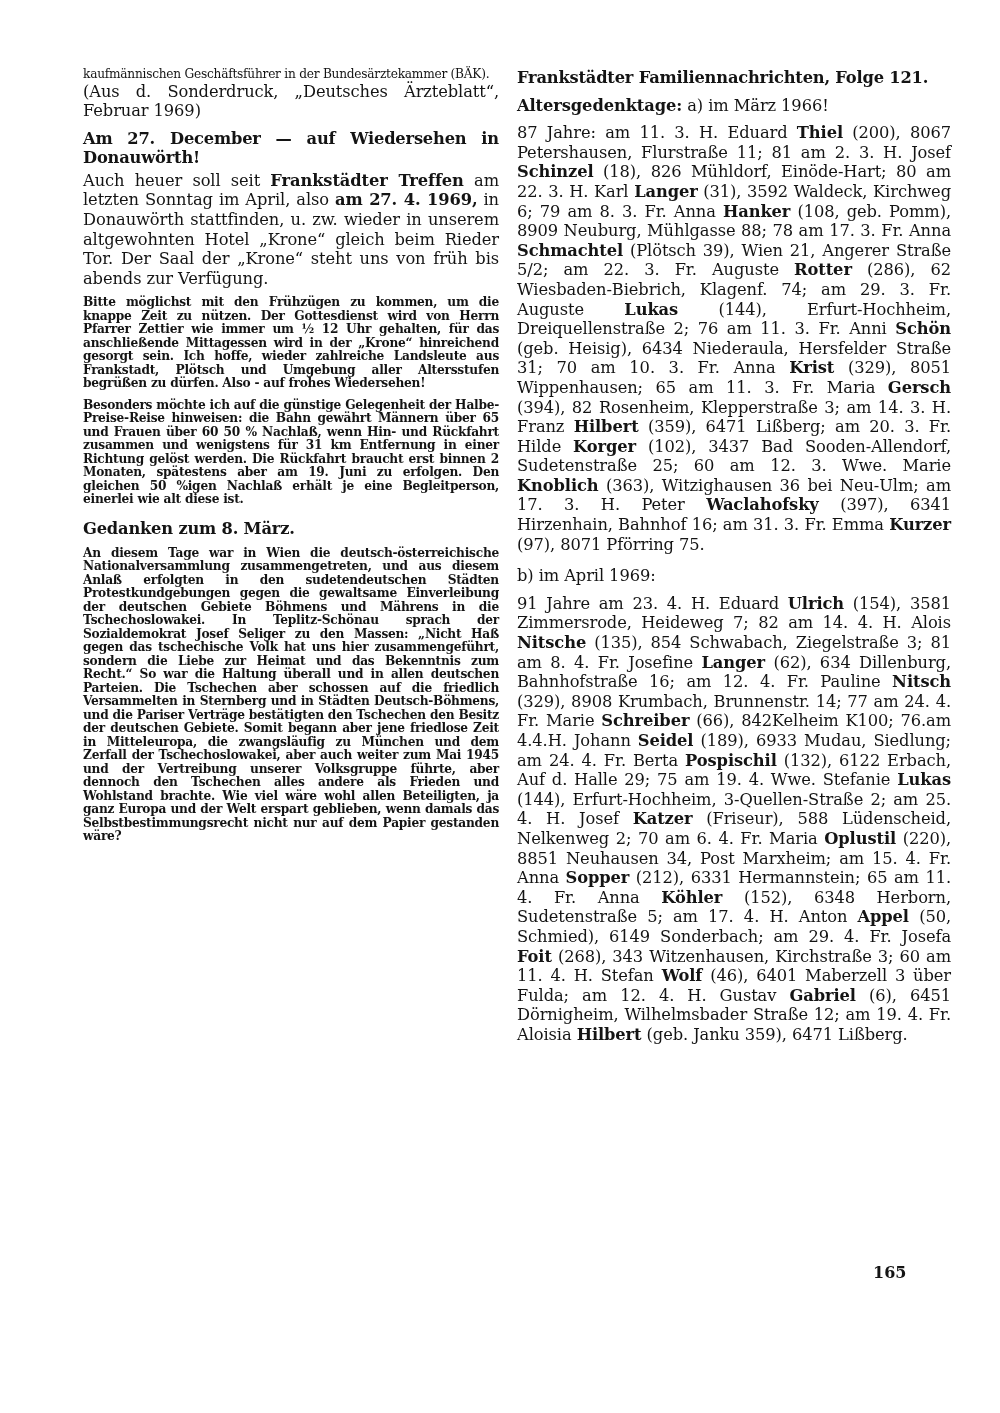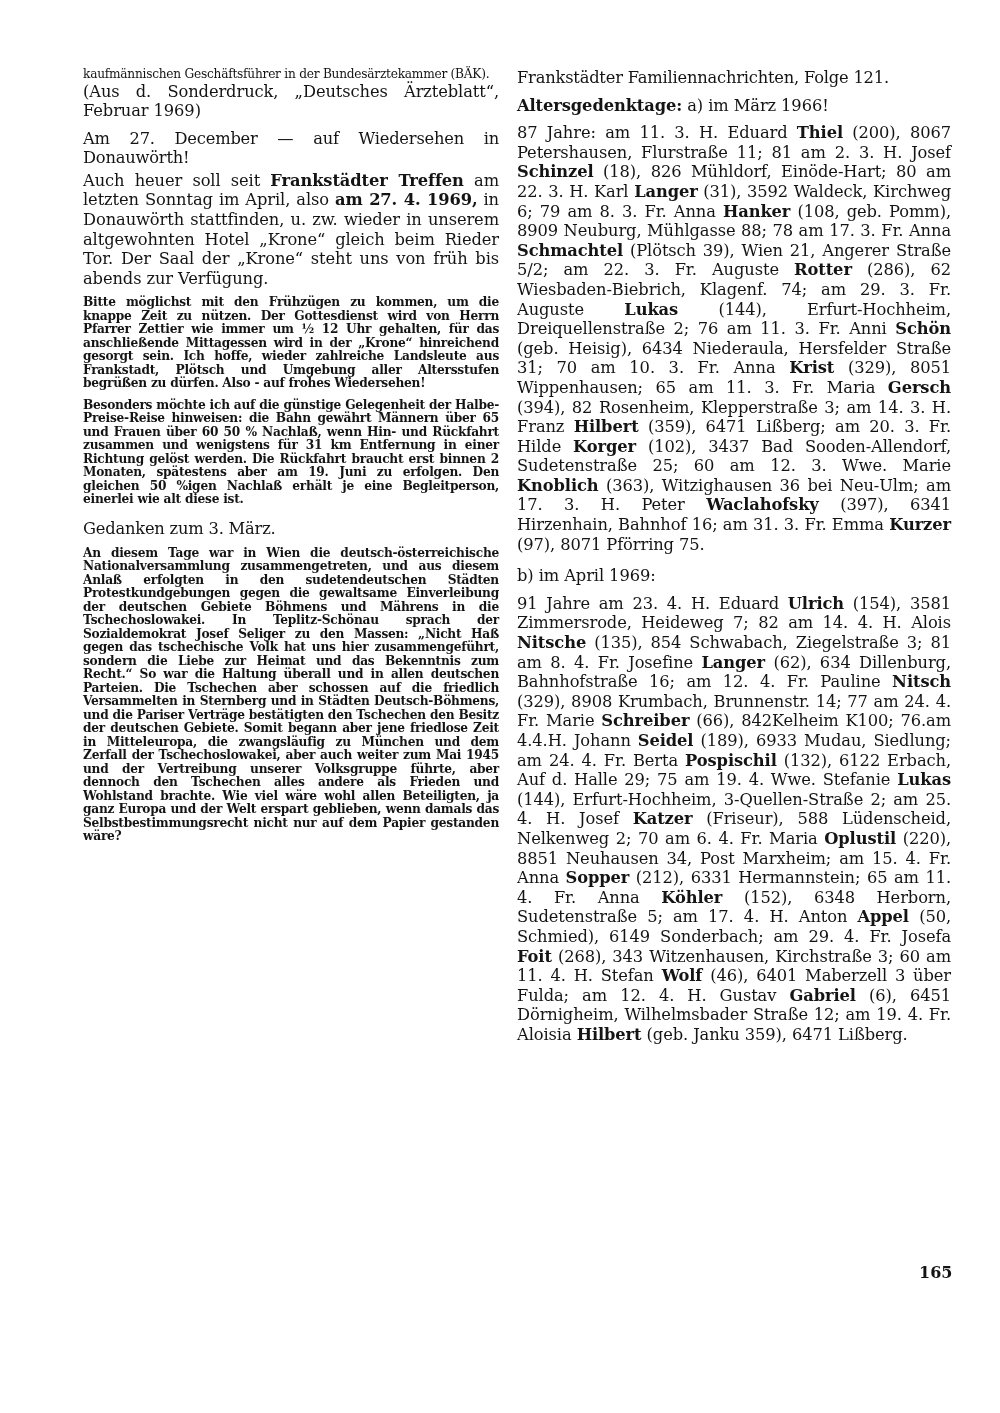--- a/index.html
+++ b/index.html
@@ -4,38 +4,38 @@
   <style>
     html, body { margin: 0; padding: 0; background: #ffffff; }
     body { width: 1000px; height: 1413px; position: relative; overflow: hidden; color: #141414; }
     .col { position: absolute; top: 68px; }
     .col-left { left: 83px; width: 416px; }
     .col-right { left: 517px; width: 434px; }
     p { margin: 0; text-align: justify; text-align-last: left; }
     .small { font-family: "DejaVu Serif", serif; font-size: 12.2px; line-height: 13.5px; letter-spacing: -0.25px; font-weight: 600; }
     .small-light { font-family: "DejaVu Serif", serif; font-size: 12.2px; line-height: 13.5px; letter-spacing: -0.25px; }
     .large { font-family: "DejaVu Serif", serif; font-size: 16.3px; line-height: 19.6px; letter-spacing: -0.1px; }
-    .bold-large { font-family: "DejaVu Serif", serif; font-size: 16.3px; line-height: 19.6px; font-weight: normal; letter-spacing: -0.2px; }
+    .bold-large { font-family: "DejaVu Serif", serif; font-size: 16.3px; line-height: 19.6px; font-weight: bold; letter-spacing: -0.2px; }
     b { font-weight: bold; }
     .gap-s { margin-top: 3px; }
     .gap-m { margin-top: 8px; }
     .gap-l { margin-top: 12px; }
-    .page-number { position: absolute; left: 919px; top: 1263px; font-family: "DejaVu Serif", serif; font-size: 16px; font-weight: bold; }
+    .page-number { position: absolute; left: 873px; top: 1263px; font-family: "DejaVu Serif", serif; font-size: 16px; font-weight: bold; }
   </style>
 </head>
 <body>
 
 <div class="col col-left">
   <p class="small-light">kaufmännischen Geschäftsführer in der Bundesärztekammer (BÄK).</p>
   <p class="large">(Aus d. Sonderdruck, „Deutsches Ärzteblatt“, Februar 1969)</p>
   <p class="bold-large gap-m">Am 27. December — auf Wiedersehen in Donauwörth!</p>
   <p class="large gap-s"><span>Auch heuer soll seit </span><b>Frankstädter Treffen</b><span> am letzten Sonntag im April, also </span><b>am 27. 4. 1969,</b><span> in Donauwörth stattfinden, u. zw. wieder in unserem altgewohnten Hotel „Krone“ gleich beim Rieder Tor. Der Saal der „Krone“ steht uns von früh bis abends zur Verfügung.</span></p>
   <p class="small gap-m">Bitte möglichst mit den Frühzügen zu kommen, um die knappe Zeit zu nützen. Der Gottesdienst wird von Herrn Pfarrer Zettier wie immer um ½ 12 Uhr gehalten, für das anschließende Mittagessen wird in der „Krone“ hinreichend gesorgt sein. Ich hoffe, wieder zahlreiche Landsleute aus Frankstadt, Plötsch und Umgebung aller Altersstufen begrüßen zu dürfen. Also - auf frohes Wiedersehen!</p>
   <p class="small gap-m">Besonders möchte ich auf die günstige Gelegenheit der Halbe-Preise-Reise hinweisen: die Bahn gewährt Männern über 65 und Frauen über 60 50 % Nachlaß, wenn Hin- und Rückfahrt zusammen und wenigstens für 31 km Entfernung in einer Richtung gelöst werden. Die Rückfahrt braucht erst binnen 2 Monaten, spätestens aber am 19. Juni zu erfolgen. Den gleichen 50 %igen Nachlaß erhält je eine Begleitperson, einerlei wie alt diese ist.</p>
-  <p class="bold-large gap-l">Gedanken zum 3. März.</p>
+  <p class="bold-large gap-l">Gedanken zum 8. März.</p>
   <p class="small gap-m"><span>An diesem Tage war in Wien die deutsch-österreichische Nationalversammlung zusammengetreten, und aus diesem Anlaß erfolgten in den sudetendeutschen Städten Protestkundgebungen gegen die gewaltsame Einverleibung der deutschen Gebiete Böhmens und Mährens in die Tschechoslowakei. In Teplitz-Schönau sprach der Sozialdemokrat Josef Seliger zu den Massen: „Nicht Haß gegen das tschechische Volk hat uns hier zusammengeführt, sondern die Liebe zur Heimat und das Bekenntnis zum Recht.“ So war die Haltung überall und in </span><b>allen</b><span> deutschen Parteien. Die Tschechen aber schossen auf die friedlich Versammelten in Sternberg und in Städten Deutsch-Böhmens, und die Pariser Verträge bestätigten den Tschechen den Besitz der deutschen Gebiete. Somit begann aber jene friedlose Zeit in Mitteleuropa, die zwangsläufig zu München und dem Zerfall der Tschechoslowakei, aber auch weiter zum Mai 1945 und der Vertreibung unserer Volksgruppe führte, aber dennoch den Tschechen alles andere als Frieden und Wohlstand brachte. Wie viel wäre wohl allen Beteiligten, ja ganz Europa und der Welt erspart geblieben, wenn damals das Selbstbestimmungsrecht nicht nur auf dem Papier gestanden wäre?</span></p>
 </div>
 
 <div class="col col-right">
   <p class="bold-large">Frankstädter Familiennachrichten, Folge 121.</p>
   <p class="large gap-m"><b>Altersgedenktage:</b><span> a) im März 1966!</span></p>
   <p class="large gap-m" id="march-entries"><span><span>87 Jahre: am 11. 3. H. Eduard </span><b>Thiel</b><span> (200), 8067 Petershausen, Flurstraße 11; 81 am 2. 3. H. Josef </span></span><span><b>Schinzel</b><span> (18), 826 Mühldorf, Einöde-Hart; 80 am 22. 3. H. Karl </span></span><span><b>Langer</b><span> (31), 3592 Waldeck, Kirchweg 6; 79 am 8. 3. Fr. Anna </span></span><span><b>Hanker</b><span> (108, geb. Pomm), 8909 Neuburg, Mühlgasse 88; 78 am 17. 3. Fr. Anna </span></span><span><b>Schmachtel</b><span> (Plötsch 39), Wien 21, Angerer Straße 5/2; am 22. 3. Fr. Auguste </span></span><span><b>Rotter</b><span> (286), 62 Wiesbaden-Biebrich, Klagenf. 74; am 29. 3. Fr. Auguste </span></span><span><b>Lukas</b><span> (144), Erfurt-Hochheim, Dreiquellenstraße 2; 76 am 11. 3. Fr. Anni </span></span><span><b>Schön</b><span> (geb. Heisig), 6434 Niederaula, Hersfelder Straße 31; 70 am 10. 3. Fr. Anna </span></span><span><b>Krist</b><span> (329), 8051 Wippenhausen; 65 am 11. 3. Fr. Maria </span></span><span><b>Gersch</b><span> (394), 82 Rosenheim, Klepperstraße 3; am 14. 3. H. Franz </span></span><span><b>Hilbert</b><span> (359), 6471 Lißberg; am 20. 3. Fr. Hilde </span></span><span><b>Korger</b><span> (102), 3437 Bad Sooden-Allendorf, Sudetenstraße 25; 60 am 12. 3. Wwe. Marie </span></span><span><b>Knoblich</b><span> (363), Witzighausen 36 bei Neu-Ulm; am 17. 3. H. Peter </span></span><span><b>Waclahofsky</b><span> (397), 6341 Hirzenhain, Bahnhof 16; am 31. 3. Fr. Emma </span></span><span><b>Kurzer</b><span> (97), 8071 Pförring 75.</span></span></p>
   <p class="large gap-l">b) im April 1969:</p>
   <p class="large gap-m" id="april-entries"><span><span>91 Jahre am 23. 4. H. Eduard </span><b>Ulrich</b><span> (154), 3581 Zimmersrode, Heideweg 7; 82 am 14. 4. H. Alois </span></span><span><b>Nitsche</b><span> (135), 854 Schwabach, Ziegelstraße 3; 81 am 8. 4. Fr. Josefine </span></span><span><b>Langer</b><span> (62), 634 Dillenburg, Bahnhofstraße 16; am 12. 4. Fr. Pauline </span></span><span><b>Nitsch</b><span> (329), 8908 Krumbach, Brunnenstr. 14; 77 am 24. 4. Fr. Marie </span></span><span><b>Schreiber</b><span> (66), 842Kelheim K100; 76.am 4.4.H. Johann </span></span><span><b>Seidel</b><span> (189), 6933 Mudau, Siedlung; am 24. 4. Fr. Berta </span></span><span><b>Pospischil</b><span> (132), 6122 Erbach, Auf d. Halle 29; 75 am 19. 4. Wwe. Stefanie </span></span><span><b>Lukas</b><span> (144), Erfurt-Hochheim, 3-Quellen-Straße 2; am 25. 4. H. Josef </span></span><span><b>Katzer</b><span> (Friseur), 588 Lüdenscheid, Nelkenweg 2; 70 am 6. 4. Fr. Maria </span></span><span><b>Oplustil</b><span> (220), 8851 Neuhausen 34, Post Marxheim; am 15. 4. Fr. Anna </span></span><span><b>Sopper</b><span> (212), 6331 Hermannstein; 65 am 11. 4. Fr. Anna </span></span><span><b>Köhler</b><span> (152), 6348 Herborn, Sudetenstraße 5; am 17. 4. H. Anton </span></span><span><b>Appel</b><span> (50, Schmied), 6149 Sonderbach; am 29. 4. Fr. Josefa </span></span><span><b>Foit</b><span> (268), 343 Witzenhausen, Kirchstraße 3; 60 am 11. 4. H. Stefan </span></span><span><b>Wolf</b><span> (46), 6401 Maberzell 3 über Fulda; am 12. 4. H. Gustav </span></span><span><b>Gabriel</b><span> (6), 6451 Dörnigheim, Wilhelmsbader Straße 12; am 19. 4. Fr. Aloisia </span></span><span><b>Hilbert</b><span> (geb. Janku 359), 6471 Lißberg.</span></span></p>
 </div>

